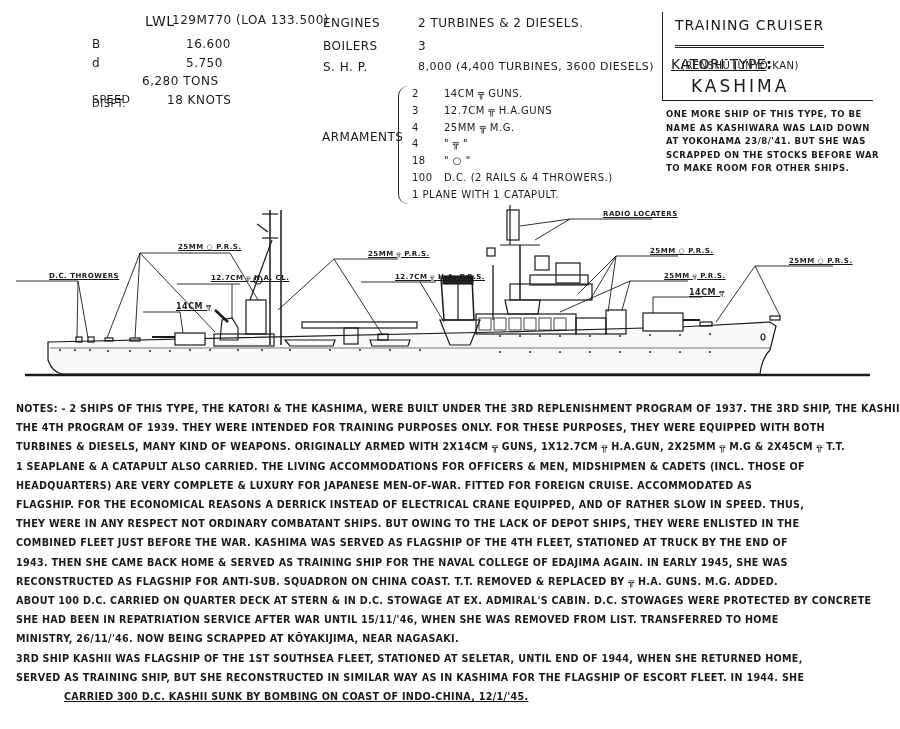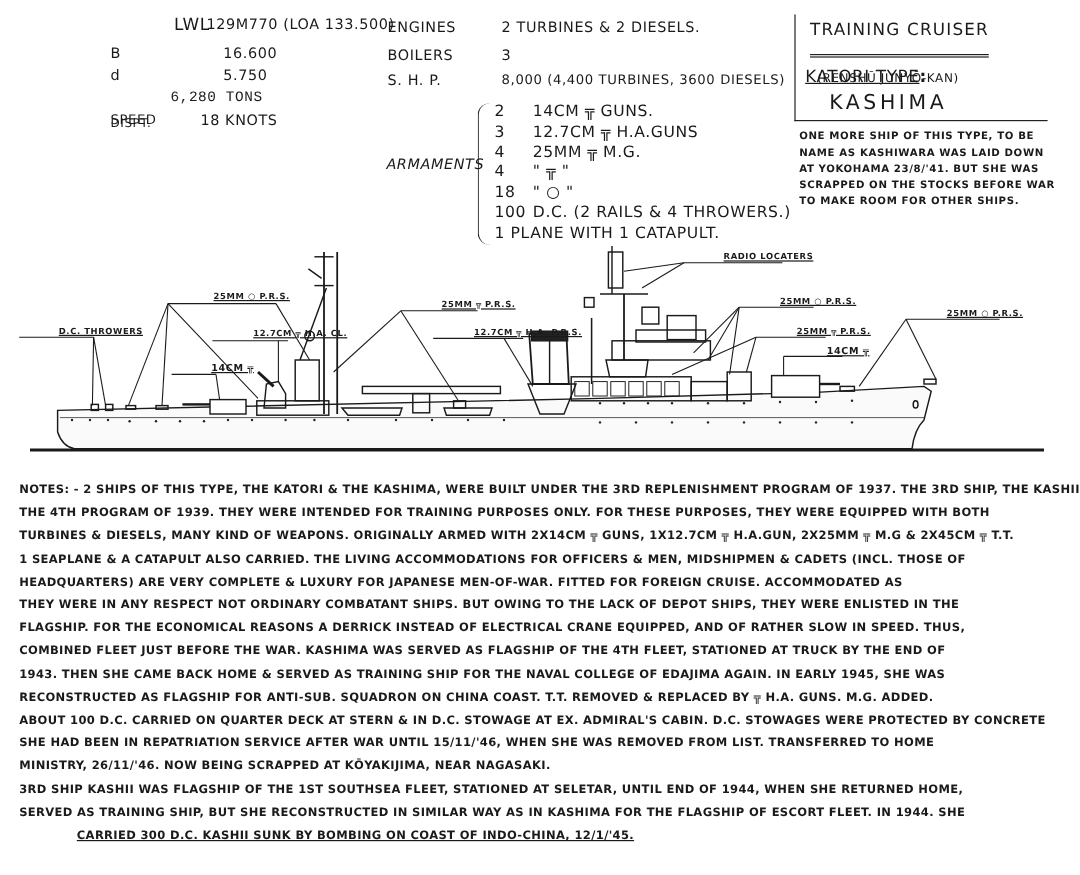--- a/index.html
+++ b/index.html
@@ -17,56 +17,56 @@
               border-bottom:3px double #222;padding-bottom:12px;}
   #title-sub{position:absolute;left:18px;top:28px;font-size:10px;margin-top:20px;}
   #title-type{position:absolute;left:8px;top:44px;font-size:14px;letter-spacing:0.5px;}
   #title-type span{text-decoration:underline;}
   #title-name{position:absolute;left:28px;top:64px;font-size:17px;letter-spacing:3px;}
   #side-note{position:absolute;left:666px;top:108px;width:220px;font-size:8.5px;line-height:13.5px;
              font-weight:bold;}
   
   #arm-brace{position:absolute;left:398px;top:86px;width:10px;height:118px;
              border-left:1.5px solid #222;border-radius:10px 0 0 10px;}
-  #arm-list{position:absolute;left:412px;top:86px;font-size:13px;line-height:16.8px;}
+  #arm-list{position:absolute;left:412px;top:86px;font-size:10px;line-height:16.8px;}
   #arm-list .row{white-space:nowrap;}
   #arm-list .qty{display:inline-block;width:32px;}
   
   #notes{position:absolute;left:16px;top:399px;width:880px;font-size:9.6px;line-height:19.2px;
          font-weight:bold;letter-spacing:0.3px;}
   #notes .line{white-space:nowrap;}
   #notes .ul{text-decoration:underline;margin-left:48px;}
   svg{position:absolute;left:0;top:0;}
 </style>
 </head>
 <body>
 
 <div class="hand">
   <div class="abs spec-label" style="left:104px;top:13px;font-size:14px;margin-left:41px;">LWL</div>
   <div class="abs spec-val" style="left:172px;top:13px;">129M770 (LOA 133.500)</div>
   <div class="abs spec-label" style="left:92px;top:37px;">B</div>
   <div class="abs spec-val" style="left:186px;top:37px;">16.600</div>
   <div class="abs spec-label" style="left:92px;top:56px;text-transform:none;">d</div>
   <div class="abs spec-val" style="left:186px;top:56px;">5.750</div>
   <div class="abs spec-label" style="left:92px;top:75px;font-size:10px;margin-top:23px;">DISPT.</div>
-  <div class="abs spec-val" style="left:142px;top:74px;font-family:Liberation Mono, monospace;">6,280 TONS</div>
+  <div class="abs spec-val" style="left:142px;top:74px;">6,280 TONS</div>
   <div class="abs spec-label" style="left:92px;top:93px;font-size:11px;">SPEED</div>
   <div class="abs spec-val" style="left:167px;top:93px;">18 KNOTS</div>
 </div>
 
 <div class="hand">
   <div class="abs spec-label" style="left:323px;top:16px;">ENGINES</div>
   <div class="abs spec-val" style="left:418px;top:16px;">2 TURBINES &amp; 2 DIESELS.</div>
   <div class="abs spec-label" style="left:323px;top:39px;">BOILERS</div>
   <div class="abs spec-val" style="left:418px;top:39px;">3</div>
   <div class="abs spec-label" style="left:323px;top:60px;">S. H. P.</div>
   <div class="abs spec-val" style="left:418px;top:60px;font-size:11px;">8,000 (4,400 TURBINES, 3600 DIESELS)</div>
 </div>
 
-<div class="abs hand spec-label" style="left:322px;top:130px;font-style:italic;">ARMAMENTS</div>
+<div class="abs hand spec-label" style="left:322px;top:130px;">ARMAMENTS</div>
 <div id="arm-brace"></div>
 <div id="arm-list" class="hand">
   <div class="row"><span class="qty">2</span><span>14cm ╦ GUNS.</span></div>
   <div class="row"><span class="qty">3</span><span>12.7cm ╦ H.A.GUNS</span></div>
   <div class="row"><span class="qty">4</span><span>25mm ╦ M.G.</span></div>
   <div class="row"><span class="qty">4</span><span>"  ╦  "</span></div>
   <div class="row"><span class="qty">18</span><span>"  ○  "</span></div>
   <div class="row"><span class="qty">100</span><span>D.C. (2 RAILS &amp; 4 THROWERS.)</span></div>
   <div class="row"><span>1</span> <span>PLANE WITH 1 CATAPULT.</span></div>
 </div>
@@ -232,22 +232,22 @@
   <div class="abs tiny" style="left:656px;top:288px;font-size:8px;">14cm ╦</div>
   <div class="abs tiny" style="left:756px;top:257px;">25mm ○ P.R.S.</div>
 </div>
 
 <div id="notes" class="hand">
   <div class="line">NOTES: - 2 SHIPS OF THIS TYPE, THE KATORI &amp; THE KASHIMA, WERE BUILT UNDER THE 3RD REPLENISHMENT PROGRAM OF 1937.     THE 3RD SHIP, THE KASHII UNDER</div>
   <div class="line">THE 4TH PROGRAM OF 1939.   THEY WERE INTENDED FOR TRAINING PURPOSES ONLY.   FOR THESE PURPOSES, THEY WERE EQUIPPED WITH BOTH</div>
   <div class="line">TURBINES &amp; DIESELS, MANY KIND OF WEAPONS.   ORIGINALLY ARMED WITH 2x14cm ╦ GUNS, 1x12.7cm ╦ H.A.GUN, 2x25mm ╦ M.G &amp; 2x45cm ╦ T.T.</div>
   <div class="line">1 SEAPLANE &amp; A CATAPULT ALSO CARRIED.   THE LIVING ACCOMMODATIONS FOR OFFICERS &amp; MEN, MIDSHIPMEN &amp; CADETS (INCL. THOSE OF</div>
   <div class="line">HEADQUARTERS) ARE VERY COMPLETE &amp; LUXURY FOR JAPANESE MEN-OF-WAR.   FITTED FOR FOREIGN CRUISE.   ACCOMMODATED AS</div>
+  <div class="line">FLAGSHIP.   FOR THE ECONOMICAL REASONS A DERRICK INSTEAD OF ELECTRICAL CRANE EQUIPPED, AND OF RATHER SLOW IN SPEED.   THUS,</div>
   <div class="line">THEY WERE IN ANY RESPECT NOT ORDINARY COMBATANT SHIPS.   BUT OWING TO THE LACK OF DEPOT SHIPS, THEY WERE ENLISTED IN THE</div>
-  <div class="line">FLAGSHIP.   FOR THE ECONOMICAL REASONS A DERRICK INSTEAD OF ELECTRICAL CRANE EQUIPPED, AND OF RATHER SLOW IN SPEED.   THUS,</div>
   <div class="line">COMBINED FLEET JUST BEFORE THE WAR.   KASHIMA WAS SERVED AS FLAGSHIP OF THE 4TH FLEET, STATIONED AT TRUCK BY THE END OF</div>
   <div class="line">1943.   THEN SHE CAME BACK HOME &amp; SERVED AS TRAINING SHIP FOR THE NAVAL COLLEGE OF EDAJIMA AGAIN.   IN EARLY 1945, SHE WAS</div>
   <div class="line">RECONSTRUCTED AS FLAGSHIP FOR ANTI-SUB. SQUADRON ON CHINA COAST.   T.T. REMOVED &amp; REPLACED BY ╦ H.A. GUNS.   M.G. ADDED.</div>
   <div class="line">ABOUT 100 D.C. CARRIED ON QUARTER DECK AT STERN &amp; IN D.C. STOWAGE AT EX. ADMIRAL'S CABIN.   D.C. STOWAGES WERE PROTECTED BY CONCRETE</div>
   <div class="line">SHE HAD BEEN IN REPATRIATION SERVICE AFTER WAR UNTIL 15/11/'46, WHEN SHE WAS REMOVED FROM LIST.   TRANSFERRED TO HOME</div>
   <div class="line">MINISTRY, 26/11/'46.   NOW BEING SCRAPPED AT KŌYAKIJIMA, NEAR NAGASAKI.</div>
   <div class="line">3RD SHIP KASHII WAS FLAGSHIP OF THE 1ST SOUTHSEA FLEET, STATIONED AT SELETAR, UNTIL END OF 1944, WHEN SHE RETURNED HOME,</div>
   <div class="line">SERVED AS TRAINING SHIP, BUT SHE RECONSTRUCTED IN SIMILAR WAY AS IN KASHIMA FOR THE FLAGSHIP OF ESCORT FLEET. IN 1944. SHE</div>
   <div class="line ul">CARRIED 300 D.C.   KASHII SUNK BY BOMBING ON COAST OF INDO-CHINA, 12/1/'45.</div>
 </div>

